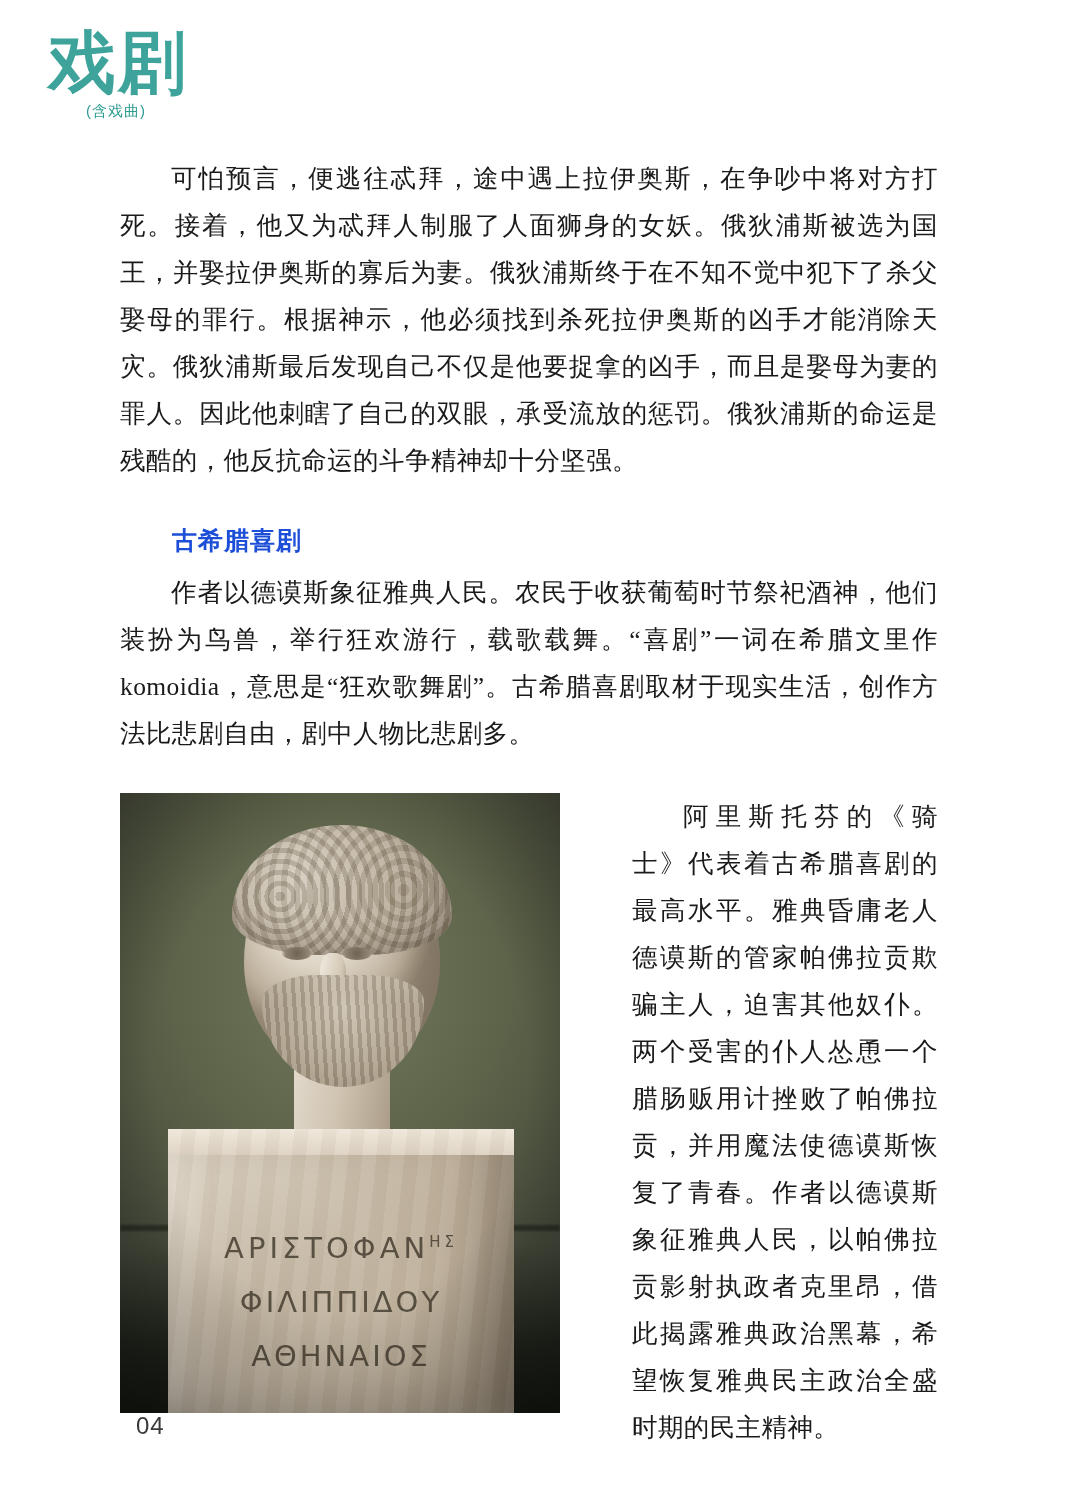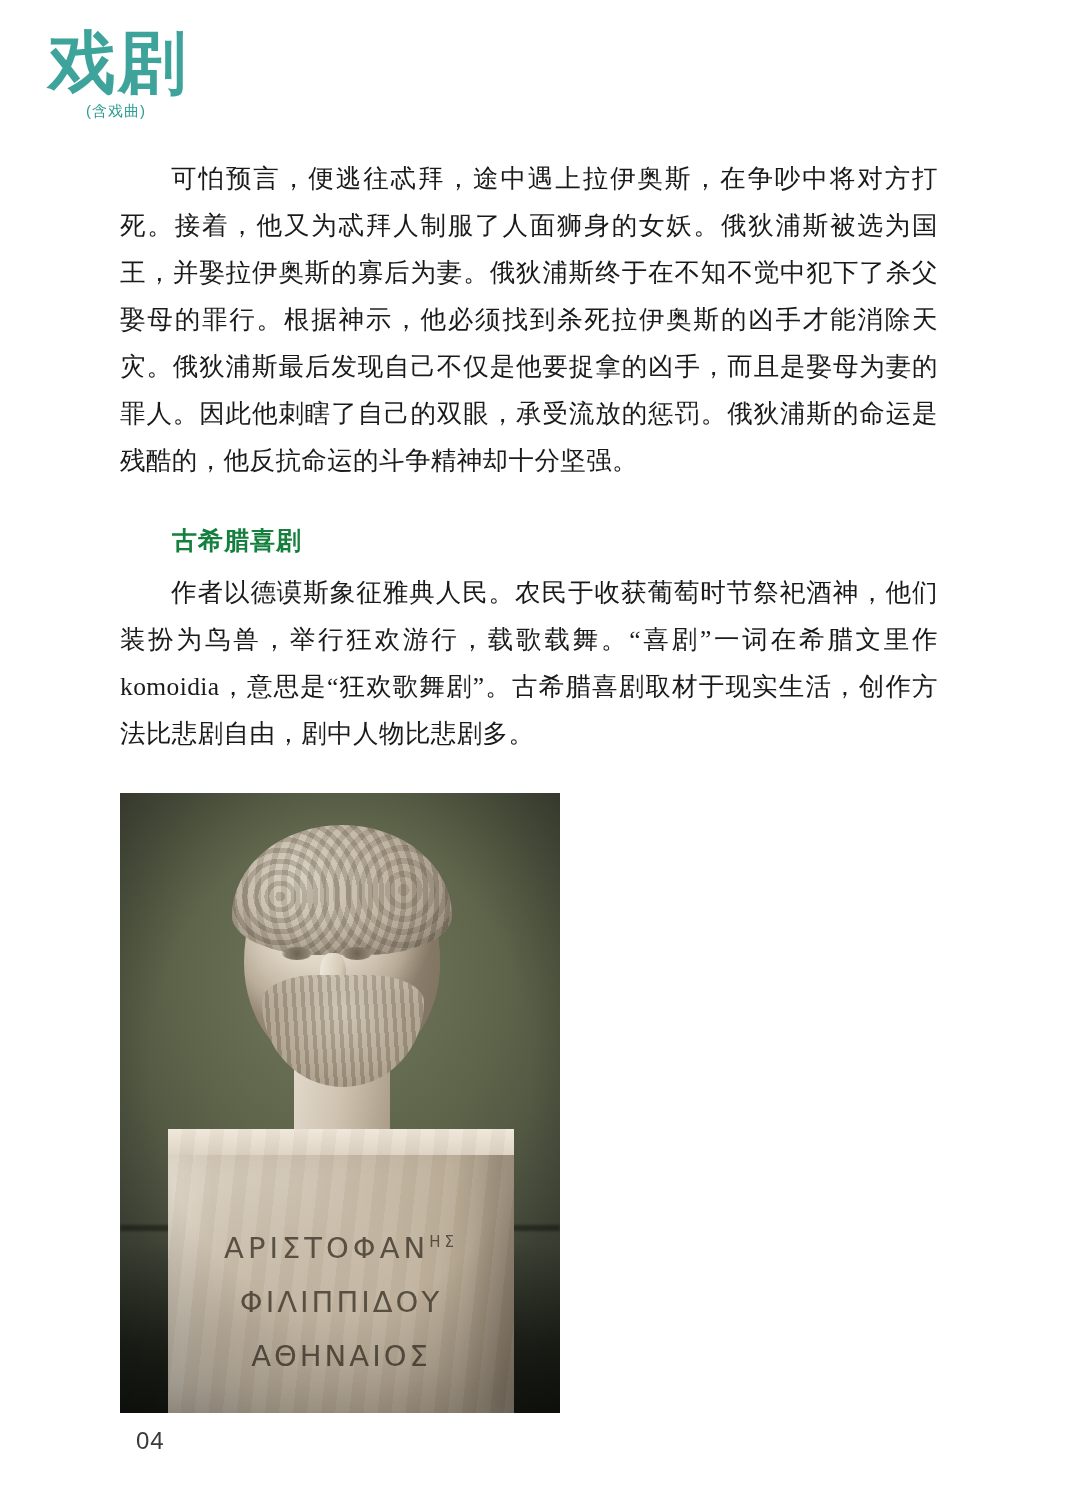--- a/index.html
+++ b/index.html
@@ -58,21 +58,21 @@
     text-justify: inter-ideograph;
     letter-spacing: 0.4px;
     text-indent: 2em;
   }
 
   h2.section-title {
     margin: 40px 0 12px 52px;
     font-family: "Liberation Sans", sans-serif;
     font-size: 25px;
     font-weight: bold;
-    color: #15803d;
+    color: #1d4ed8;
     letter-spacing: 1px;
   }
 
   
   .figure-block {
     margin-top: 36px;
     position: relative;
     height: 640px;
   }
   .figure {
@@ -269,21 +269,21 @@
     text-align: justify;
     text-justify: inter-ideograph;
     text-indent: 2em;
     letter-spacing: 0.4px;
   }
 
   
   .page-number {
     position: absolute;
     left: 136px;
-    bottom: 53px;
+    bottom: 68px;
     font-family: "Liberation Sans", sans-serif;
     font-size: 24px;
     color: #3a3a3a;
     letter-spacing: 1px;
   }
 </style>
 </head>
 <body>
 
 <div class="page-header">
@@ -325,17 +325,18 @@
             <div class="l1"><span>ΑΡΙΣΤΟΦΑΝ</span><sup>ΗΣ</sup></div>
             <div><span>ΦΙΛΙΠΠΙΔΟΥ</span></div>
             <div><span>ΑΘΗΝΑΙΟΣ</span></div>
           </div>
         </div>
 
         <div class="vignette"></div>
       </div>
     </figure>
 
+    <p class="side-text">阿里斯托芬的《骑士》代表着古希腊喜剧的最高水平。雅典昏庸老人德谟斯的管家帕佛拉贡欺骗主人，迫害其他奴仆。两个受害的仆人怂恿一个腊肠贩用计挫败了帕佛拉贡，并用魔法使德谟斯恢复了青春。作者以德谟斯象征雅典人民，以帕佛拉贡影射执政者克里昂，借此揭露雅典政治黑幕，希望恢复雅典民主政治全盛时期的民主精神。</p>
 
   </div>
 </div>
 
 <div class="page-number">04</div>
 
 </body></html>

